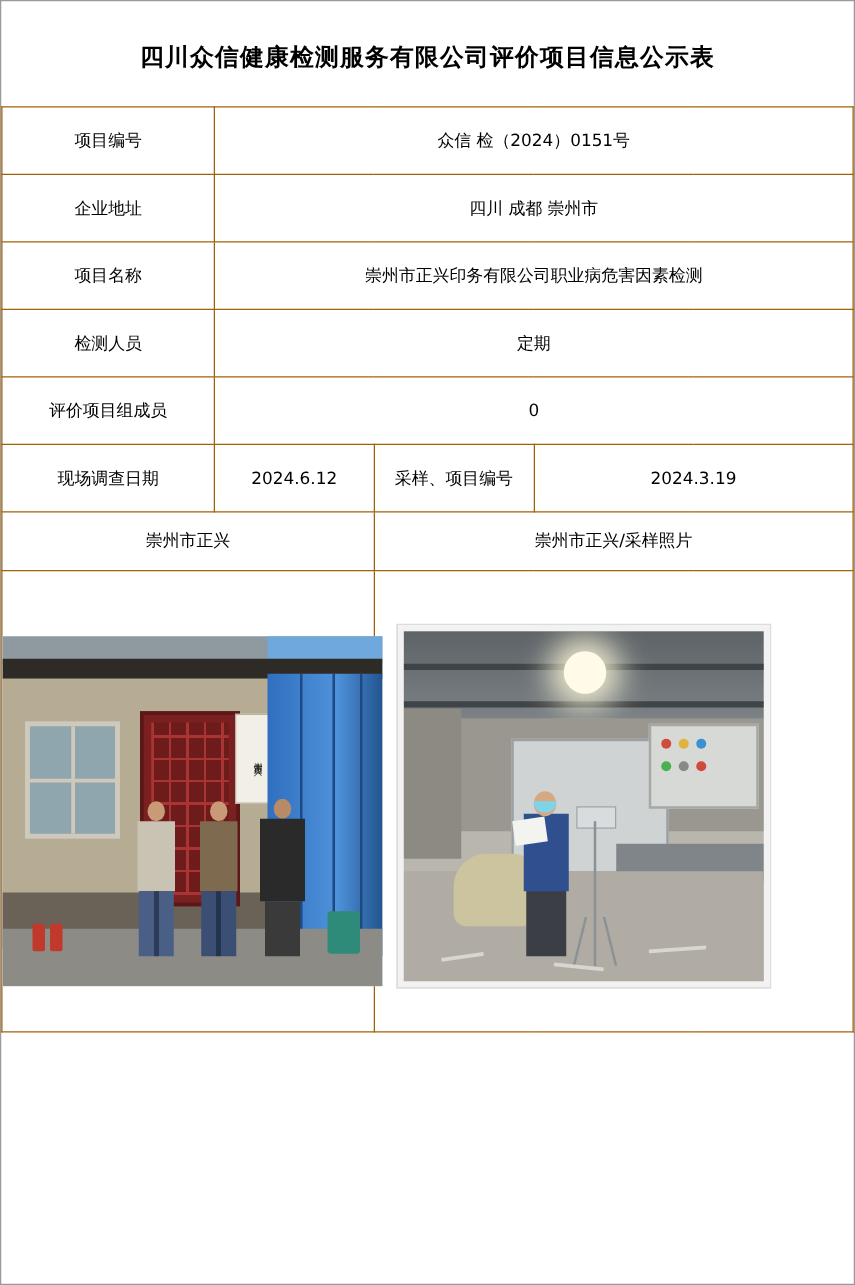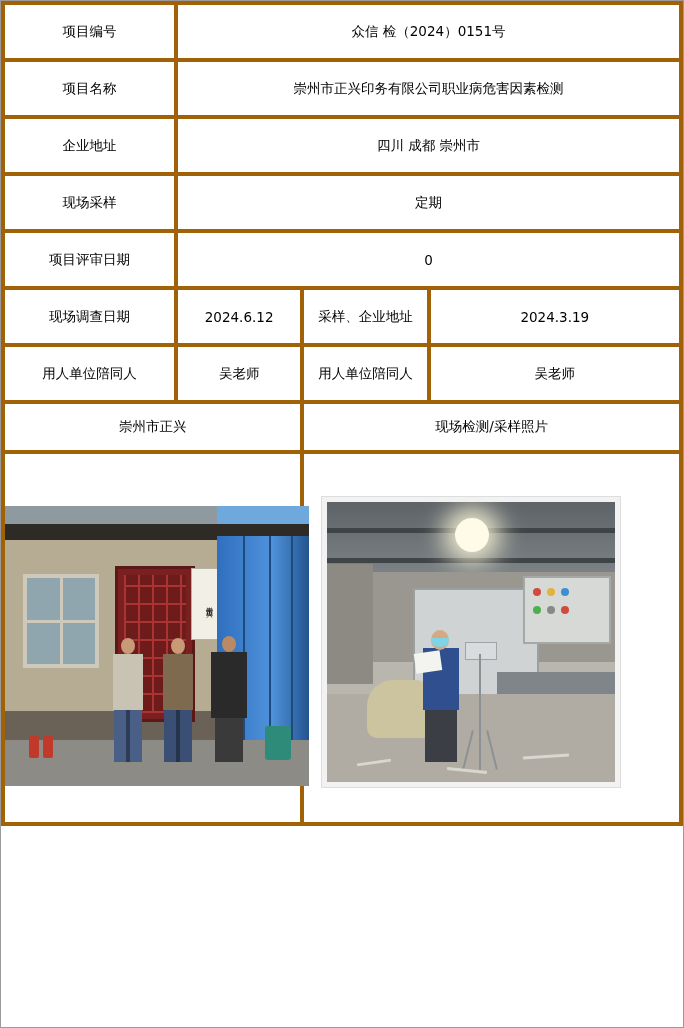--- a/index.html
+++ b/index.html
@@ -29,21 +29,21 @@
     letter-spacing: 1px;
     padding: 32px 0 26px 0;
     color: #000;
   }
   table.main {
     border-collapse: collapse;
     width: 682px;
     table-layout: fixed;
   }
   table.main td {
-    border: 4px solid #a16207;
+    border: 1px solid #a16207;
     font-size: 13.5px;
     text-align: center;
     vertical-align: middle;
     padding: 0;
     color: #000;
   }
   td.label {
     width: 169px;
     height: 53px;
   }
@@ -251,58 +251,53 @@
   .ph2 .wallleft {
     position:absolute; left:0; top:62px; width:46px; height:120px;
     background:#8d8a84;
   }
 </style>
 </head>
 <body>
 
 <div class="page">
 
+  <div class="title">四川众信健康检测服务有限公司评价项目信息公示表</div>
 
   <table class="main">
     <tbody>
       <tr>
         <td class="label">项目编号</td>
         <td class="value" colspan="4">众信 检（2024）0151号</td>
       </tr>
       <tr>
+        <td class="label">企业地址</td>
+        <td class="value" colspan="4">四川 成都 崇州市</td>
+      </tr>
+      <tr>
         <td class="label">项目名称</td>
         <td class="value" colspan="4">崇州市正兴印务有限公司职业病危害因素检测</td>
       </tr>
       <tr>
-        <td class="label">企业地址</td>
-        <td class="value" colspan="4">四川 成都 崇州市</td>
-      </tr>
-      <tr>
-        <td class="label">现场采样</td>
+        <td class="label">检测人员</td>
         <td class="value" colspan="4">定期</td>
       </tr>
       <tr>
-        <td class="label">项目评审日期</td>
+        <td class="label">评价项目组成员</td>
         <td class="value" colspan="4">0</td>
       </tr>
       <tr>
         <td class="label">现场调查日期</td>
         <td class="value">2024.6.12</td>
-        <td class="value mid-label">采样、企业地址</td>
+        <td class="value mid-label">采样、项目编号</td>
         <td class="value" colspan="2">2024.3.19</td>
       </tr>
       <tr>
-        <td class="label">用人单位陪同人</td>
-        <td class="value">吴老师</td>
-        <td class="value mid-label">用人单位陪同人</td>
-        <td class="value" colspan="2">吴老师</td>
-      </tr>
-      <tr>
         <td class="photohdr" colspan="2">崇州市正兴</td>
-        <td class="photohdr" colspan="3">现场检测/采样照片</td>
+        <td class="photohdr" colspan="3">崇州市正兴/采样照片</td>
       </tr>
       <tr>
         <td class="photo-cell" colspan="2">
           <div class="ph1 photo-box">
             <div class="sky"></div>
             <div class="bluesky"></div>
             <div class="roof"></div>
             <div class="wall"></div>
             <div class="wall2"></div>
             <div class="win">

